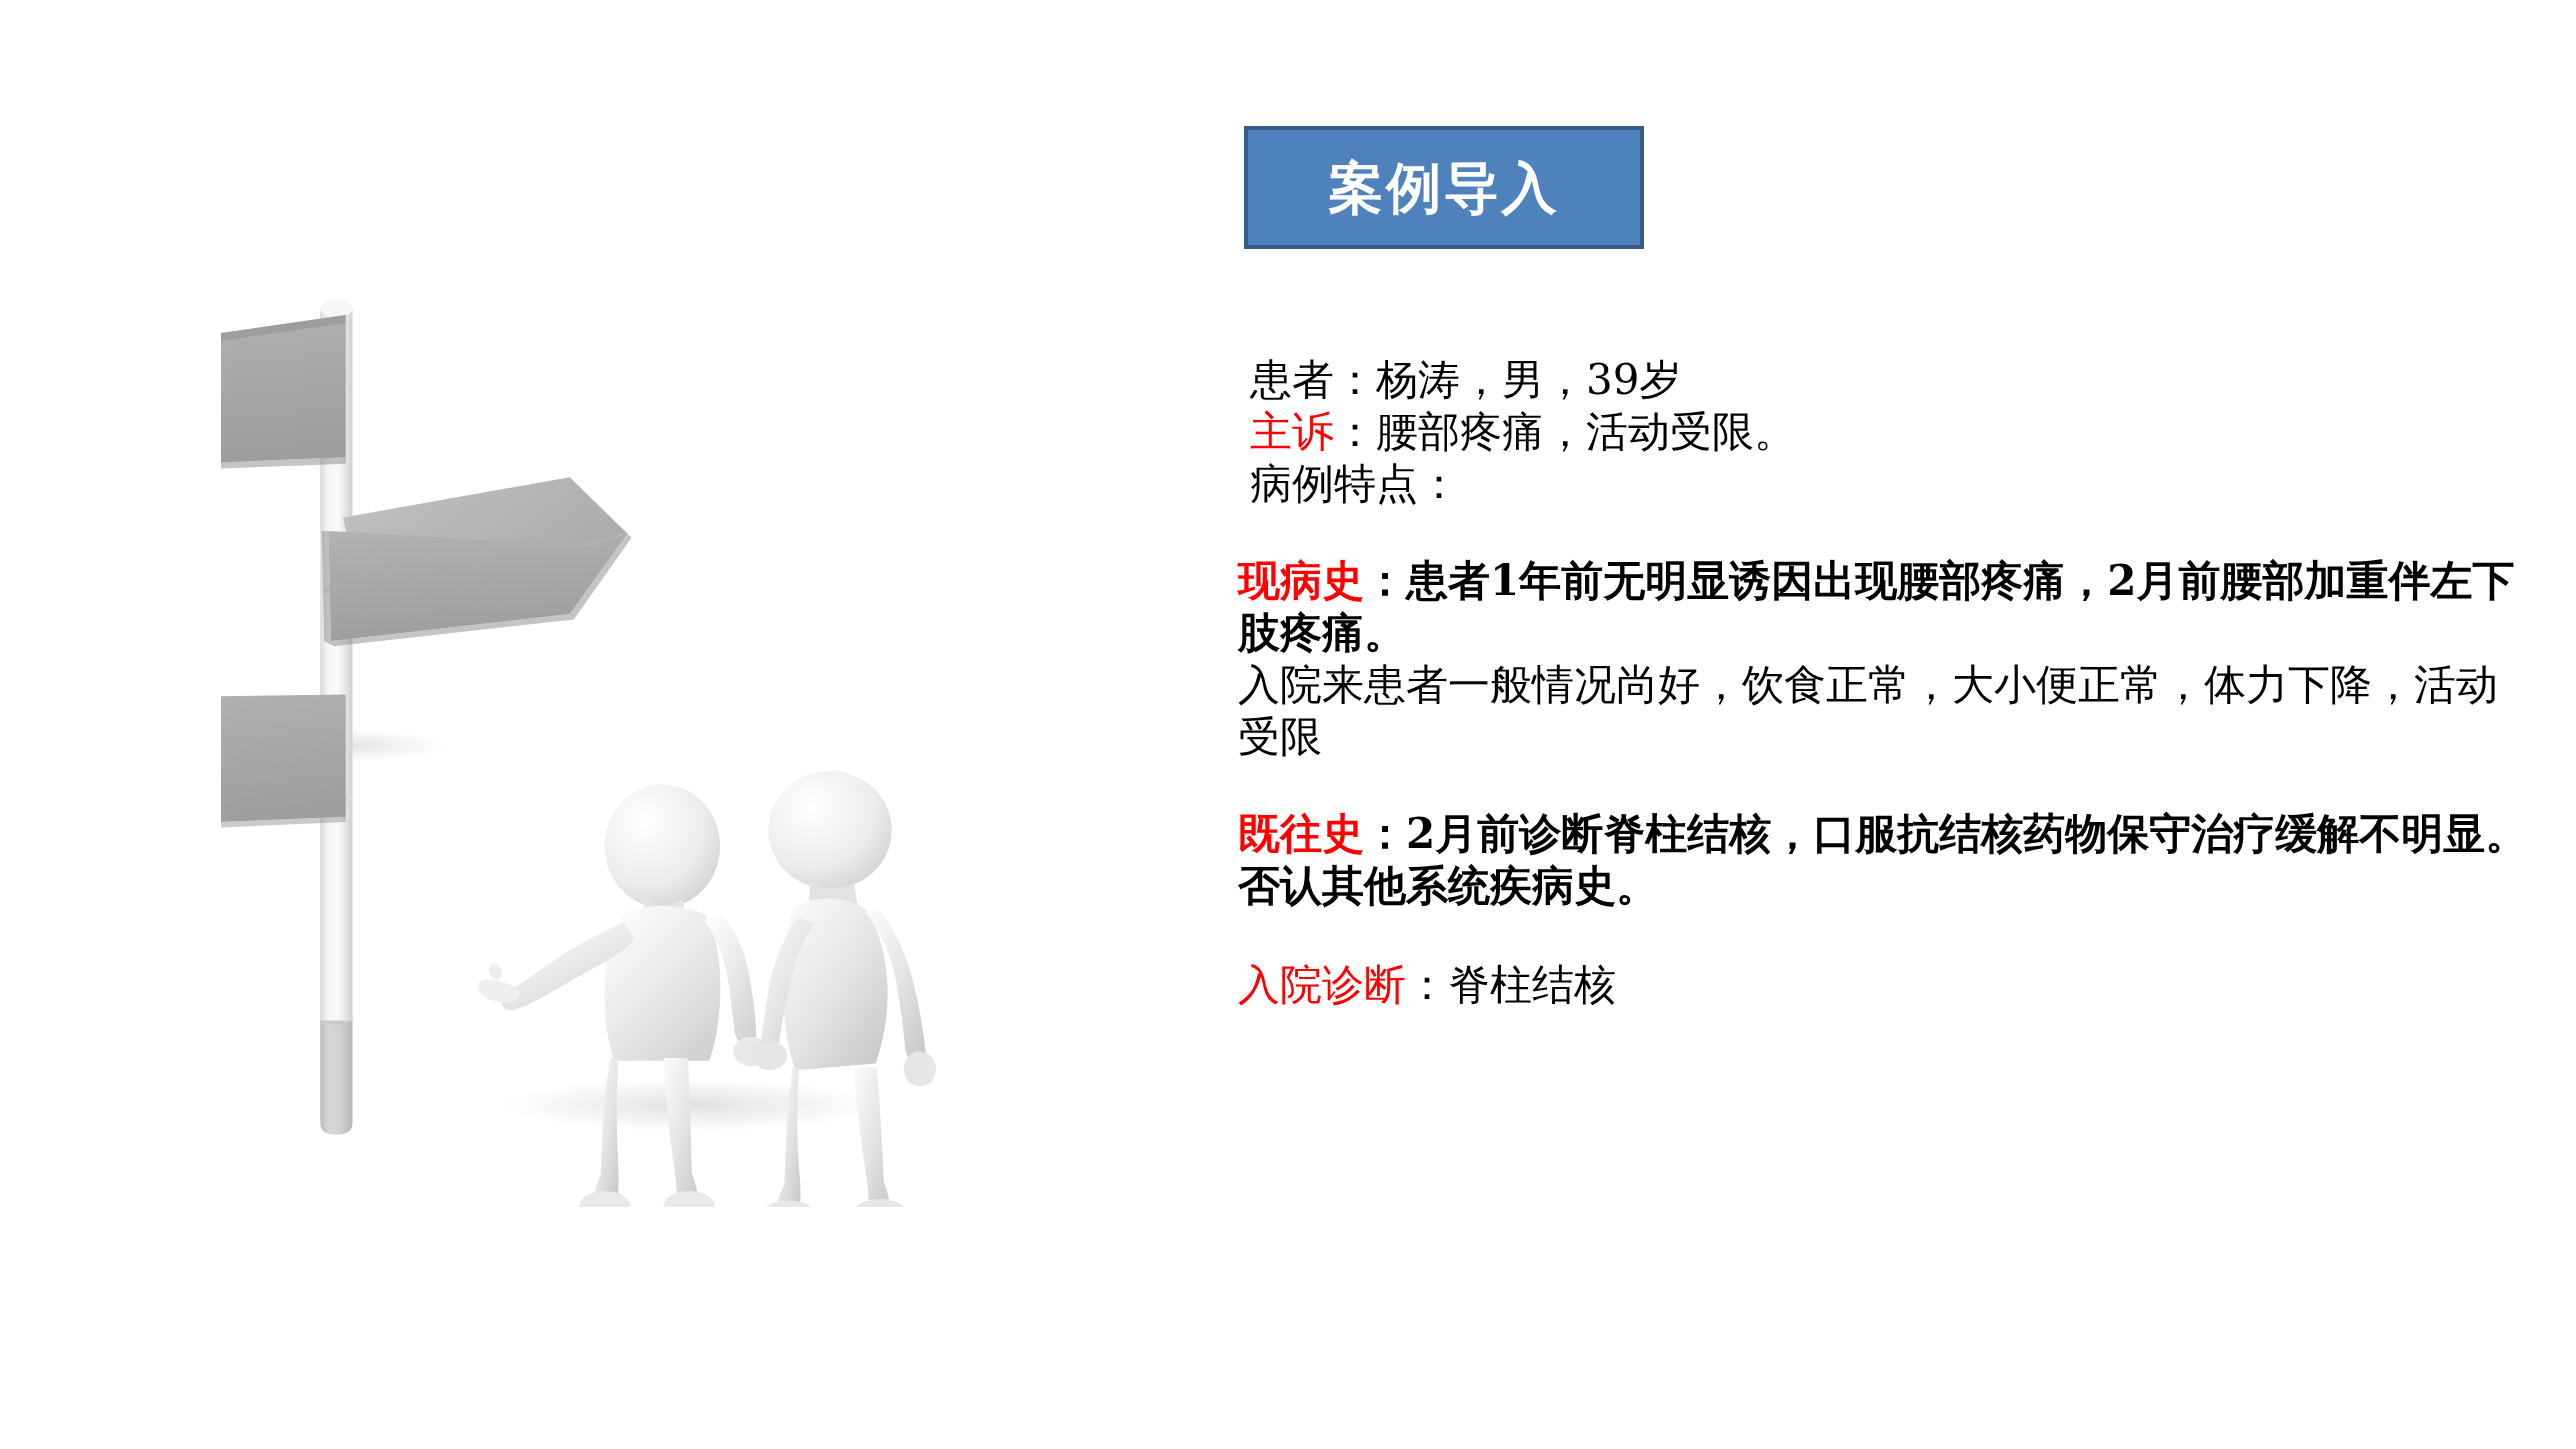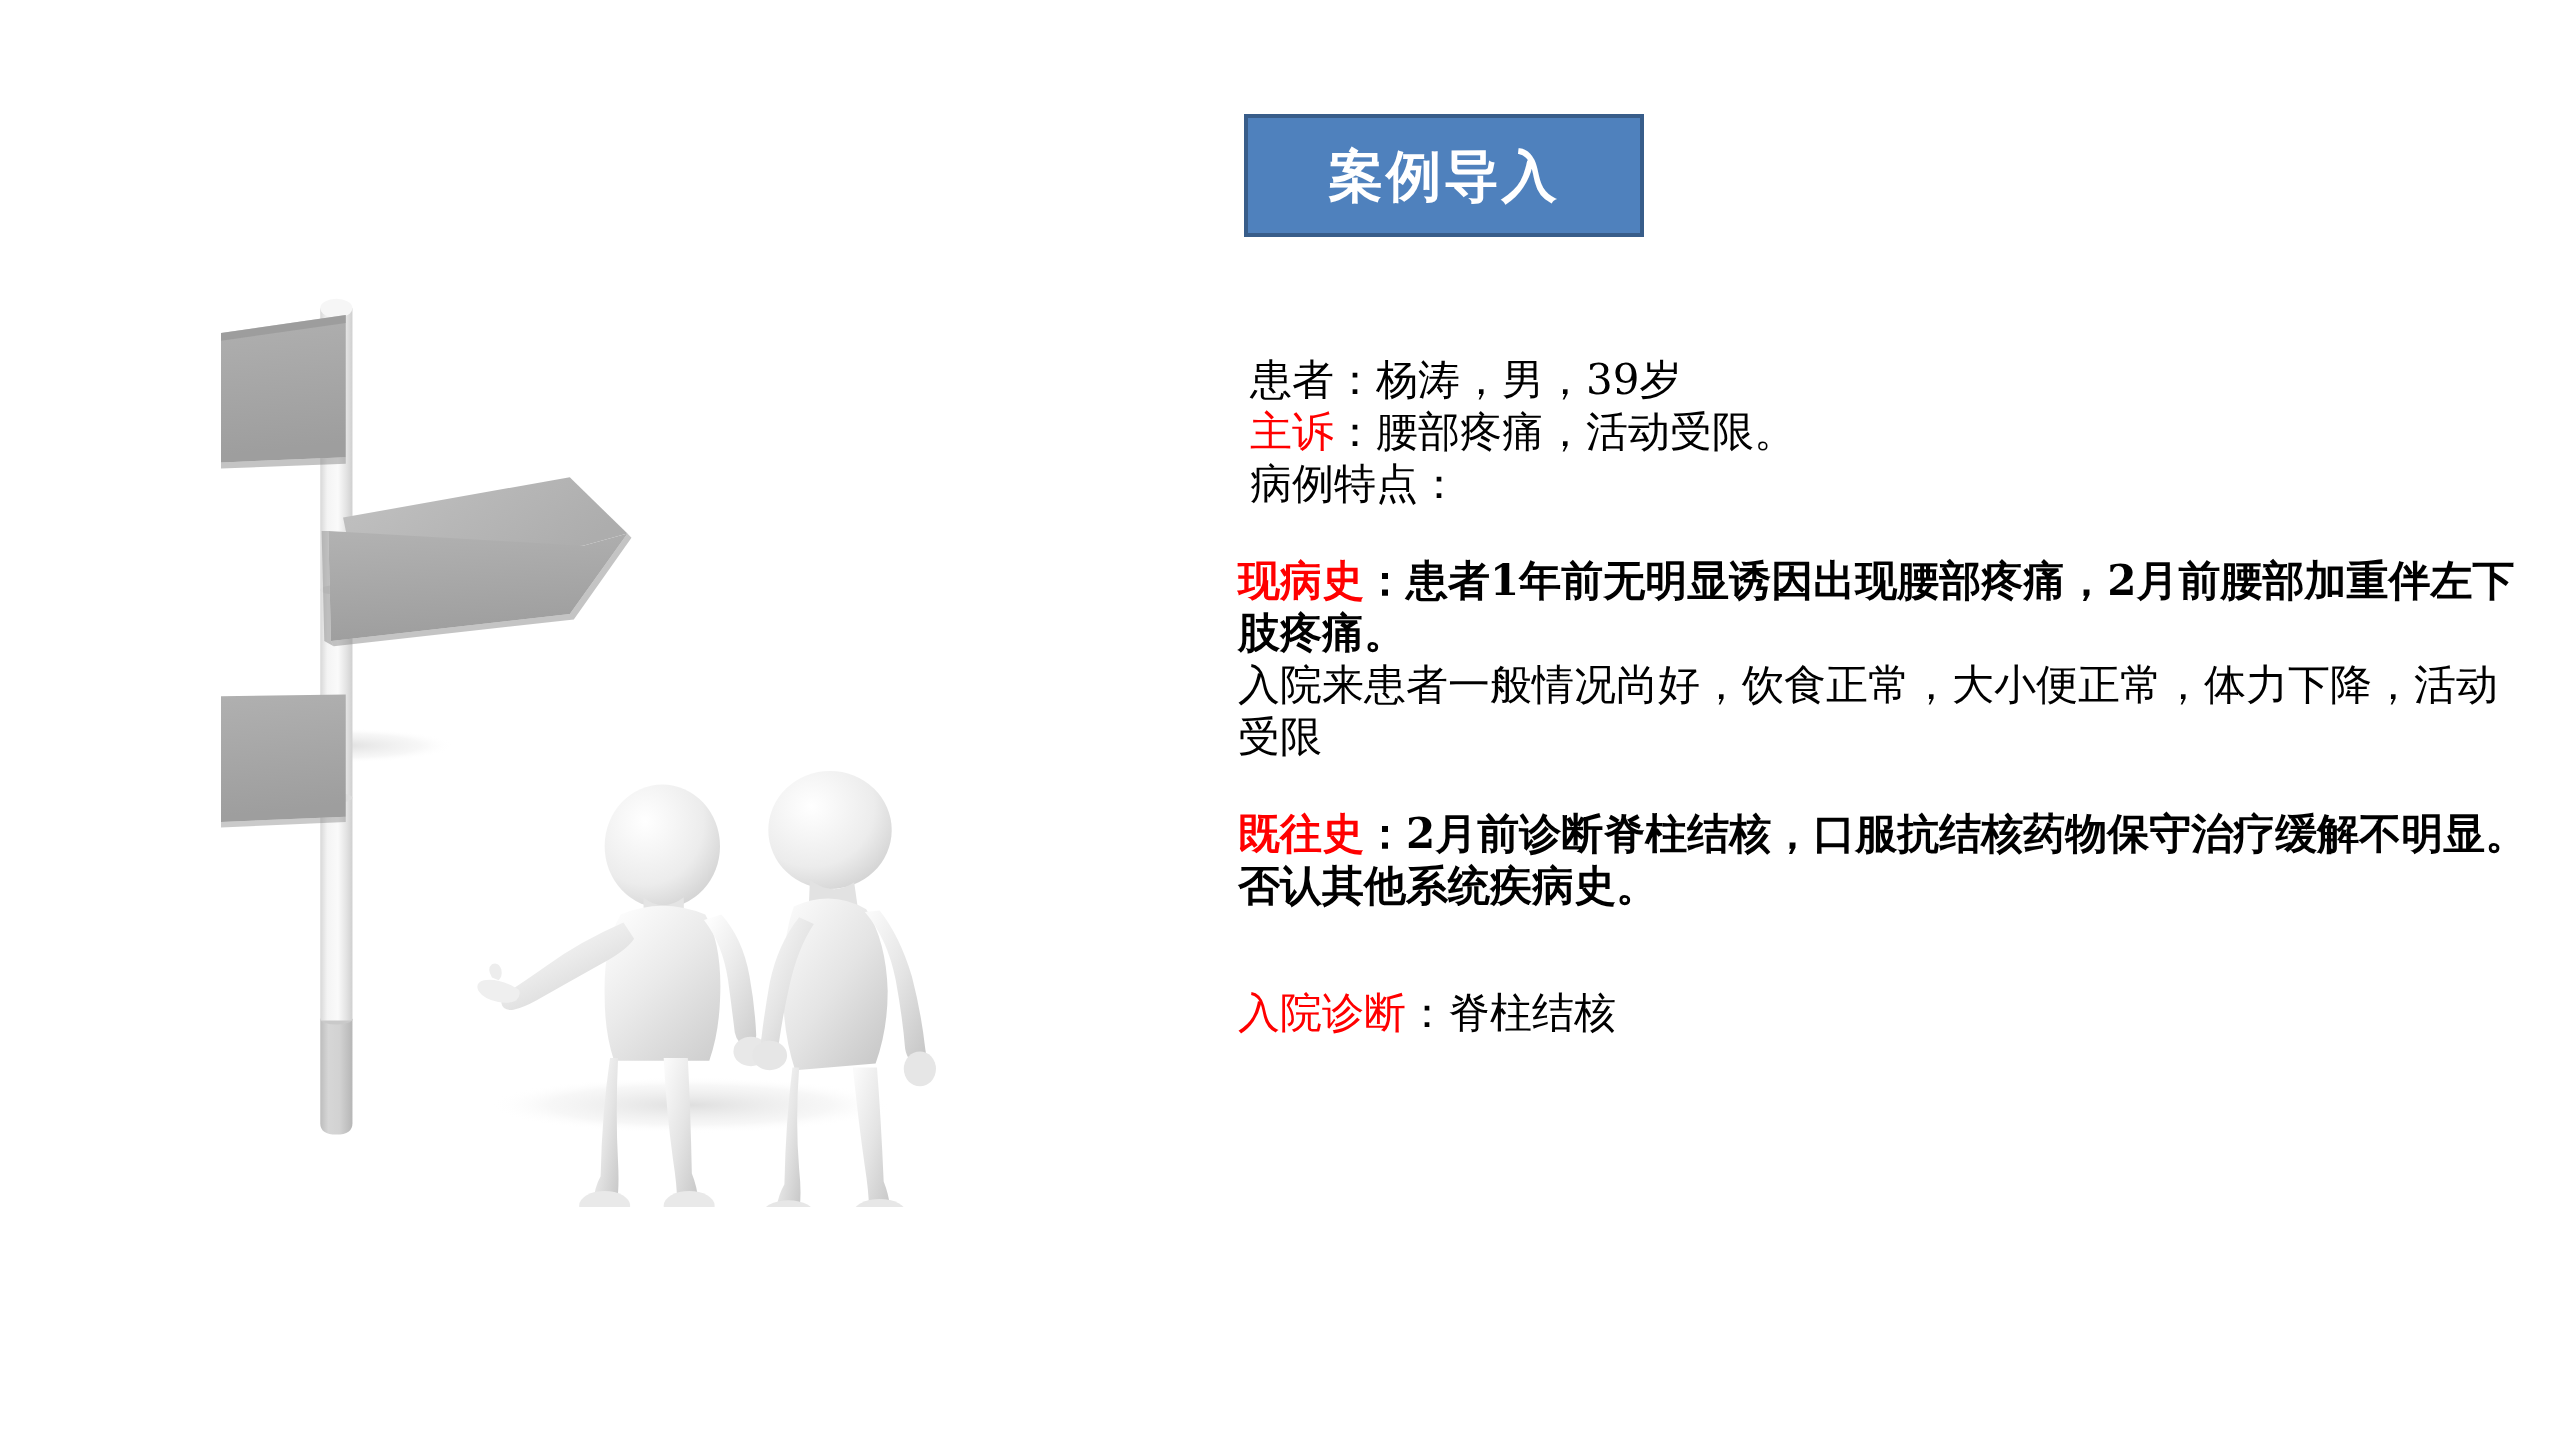--- a/index.html
+++ b/index.html
@@ -19,21 +19,21 @@
   .slide {
     position: absolute;
     inset: 0;
     background: #ffffff;
   }
 
   
   .title-box {
     position: absolute;
     left: 1244px;
-    top: 114px;
+    top: 126px;
     width: 400px;
     height: 123px;
     background: #4F81BD;
     border: 4px solid #385D8A;
     box-sizing: border-box;
     display: flex;
     align-items: center;
     justify-content: center;
   }
   .title-text {
@@ -57,21 +57,21 @@
     font-family: "DejaVu Serif", "Liberation Serif", serif;
     color: #000000;
     font-size: 42px;
     line-height: 52px;
     margin: 0;
     white-space: pre-wrap;
     word-break: break-all;
   }
   .para.p-intro { margin-left: 12px; }
   .para.gap-top { margin-top: 45px; }
-  .para.gap-top-sm { margin-top: 75px; }
+  .para.gap-top-sm { margin-top: 47px; }
   .para.bold { font-weight: bold; }
   .lbl-red {
     color: #FF0000;
   }
   .lbl-red.bold { font-weight: bold; }
 
   
   .illustration {
     position: absolute;
     left: 221px;

